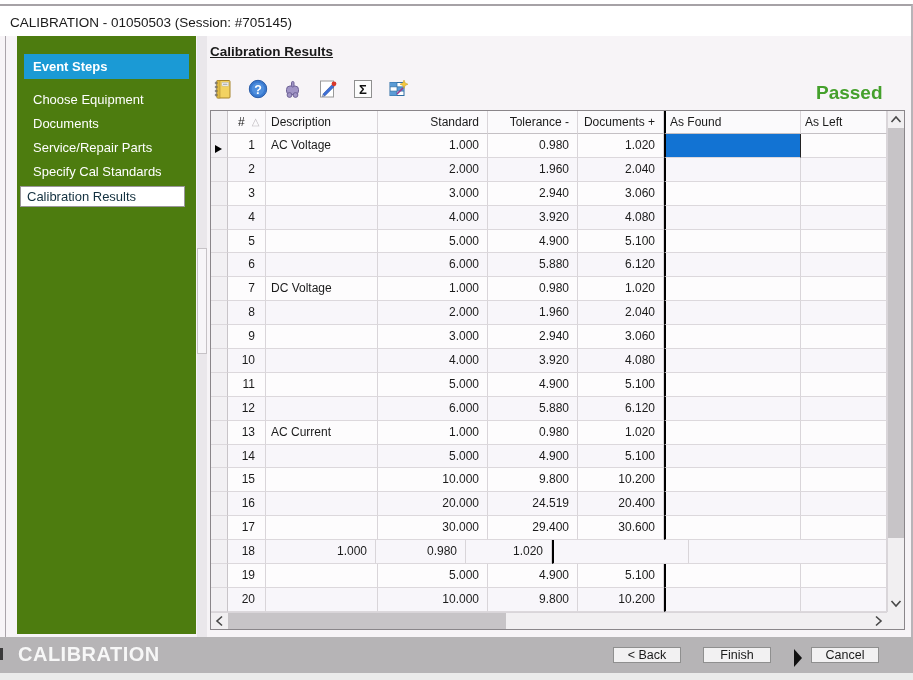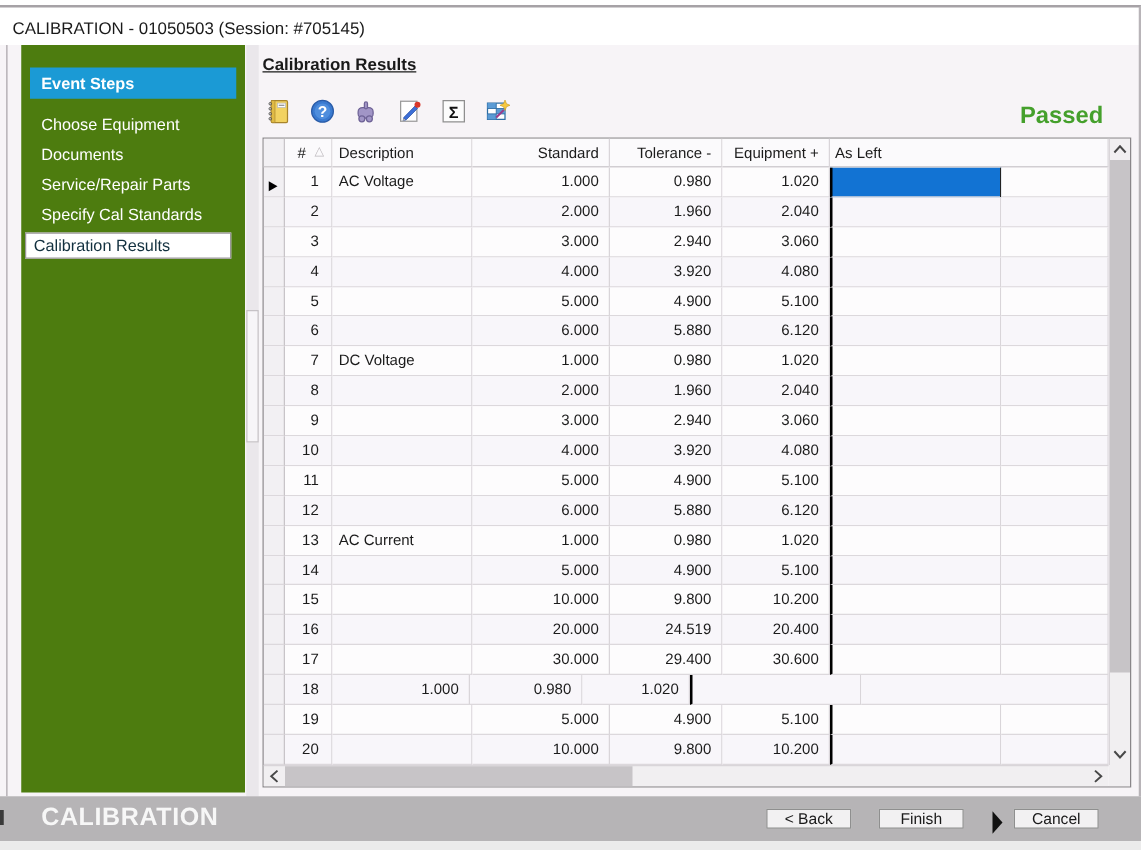--- a/index.html
+++ b/index.html
@@ -68,21 +68,21 @@
   .hscroll { position:absolute; left:0; right:17px; bottom:0; height:17px; background:#f1eff1;
              border-top:1px solid #d9d5d9; }
   .hs-left { position:absolute; left:0; top:0; width:17px; height:16px; }
   .hs-thumb { position:absolute; left:17px; top:0; width:278px; height:16px; background:#c7c4c7; }
   .hs-right { position:absolute; right:0; top:0; width:17px; height:16px; }
   .corner { position:absolute; right:0; bottom:0; width:17px; height:17px; background:#f1eff1; }
   .arrow-svg { display:block; margin:4px auto 0 auto; }
 
   
   .footer { position:absolute; left:0; top:637px; width:913px; height:36px; background:#b6b4b6; }
-  .footer-title { position:absolute; left:33px; top:6px; font-size:20px; font-weight:bold; color:#f7f7f7;
+  .footer-title { position:absolute; left:18px; top:6px; font-size:20px; font-weight:bold; color:#f7f7f7;
                   letter-spacing:0.5px; }
   .btn { position:absolute; top:10px; height:16px; width:68px; background:#f2f1f2; border:1px solid #8f8f8f;
          font-family:"Liberation Sans", sans-serif; font-size:12.5px; color:#1a1a1a; text-align:center; }
   .btn-back { left:613px; } .btn-finish { left:703px; } .btn-cancel { left:811px; }
   .finish-arrow { position:absolute; left:794px; top:12px; width:0; height:0; border-left:8px solid #111;
                   border-top:9px solid transparent; border-bottom:9px solid transparent; }
   .bottomstrip { position:absolute; left:0; top:673px; width:913px; height:7px; background:#ebebeb; }
   .artifact { position:absolute; left:0; top:648px; width:3px; height:12px; background:#3a3a3a; }
 </style>
 </head>
@@ -176,21 +176,22 @@
 <div class="grid">
   <div class="ghead" id="grid-head">
       <div class="gcell c-rowsel"></div>
       <div class="gcell c-num">
         <span>#</span>
         <span class="sort-glyph">△</span>
       </div>
       <div class="gcell c-desc"><span>Description</span></div>
       <div class="gcell c-std"><span>Standard</span></div>
       <div class="gcell c-tolm"><span>Tolerance -</span></div>
-      <div class="gcell c-tolp"><span>Equipment +</span></div>
+      <div class="gcell c-tolp"><span>Documents +</span></div>
+      <div class="gcell c-found"><span>As Found</span></div>
       <div class="gcell c-left"><span>As Left</span></div>
     </div>
   <div class="gbody" id="grid-body">
       <div class="grow">
         <div class="gcell c-rowsel">
           <div class="row-arrow"></div>
         </div>
         <div class="gcell c-num">1</div>
         <div class="gcell c-desc">AC Voltage</div>
         <div class="gcell c-std">1.000</div>

